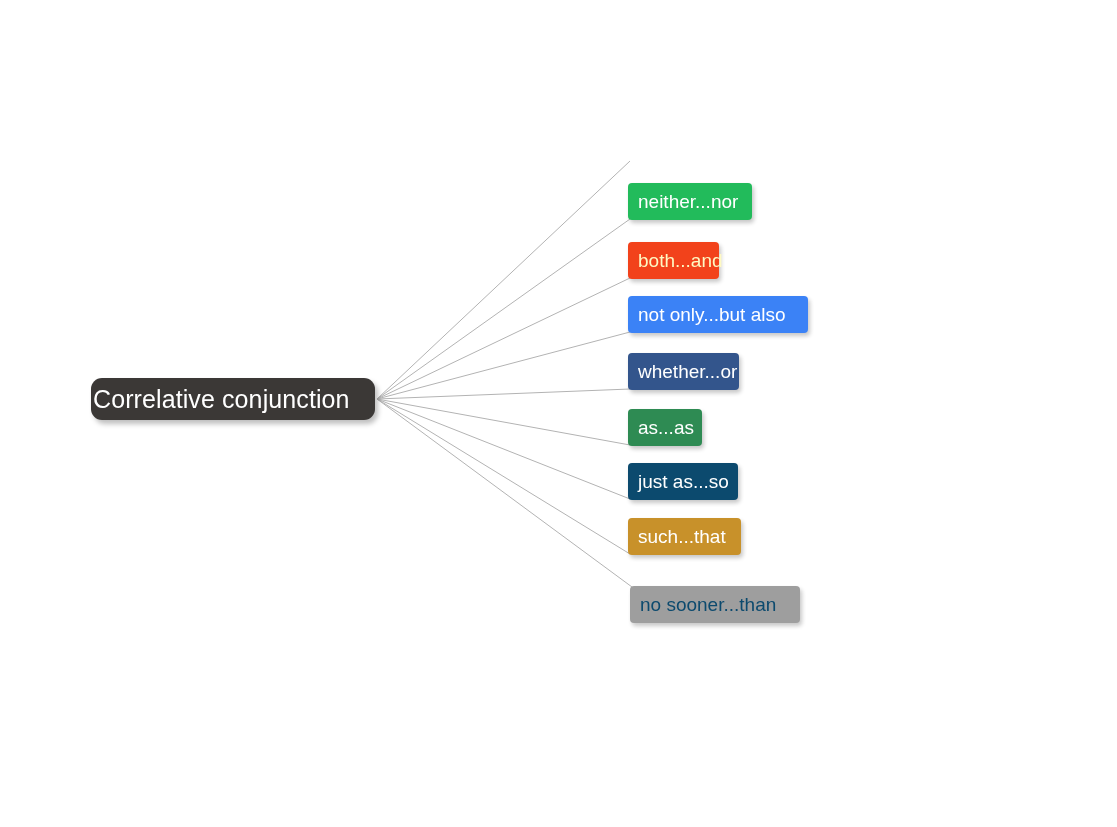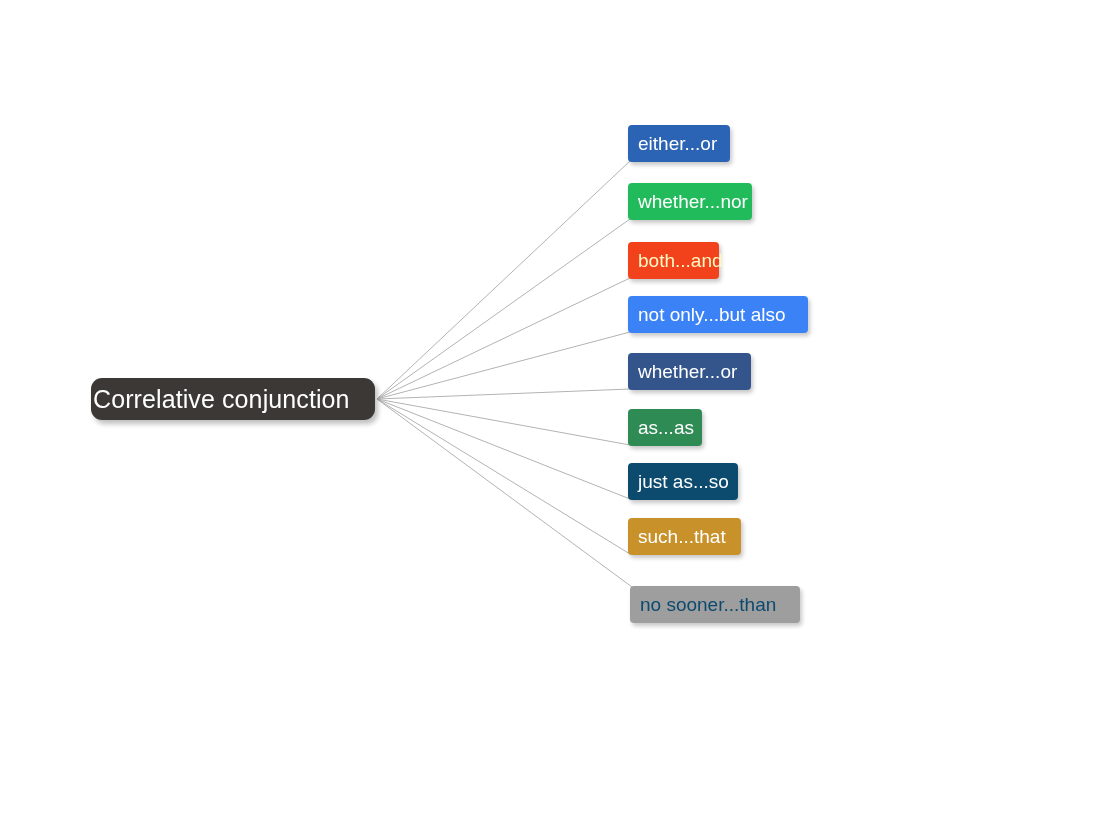--- a/index.html
+++ b/index.html
@@ -66,33 +66,30 @@
       <line x1="377" y1="399" x2="630" y2="445" stroke="#b3b3b3" stroke-width="1"></line>
       <line x1="377" y1="399" x2="630" y2="499" stroke="#b3b3b3" stroke-width="1"></line>
       <line x1="377" y1="399" x2="630" y2="554" stroke="#b3b3b3" stroke-width="1"></line>
       <line x1="377" y1="399" x2="632" y2="587" stroke="#b3b3b3" stroke-width="1"></line>
     </svg>
 
   <div class="node node-root" style="left: 91px; top: 378px; width: 284px; height: 42px; background: rgb(59, 56, 54); color: rgb(255, 255, 255);">
     <span class="node-label">Correlative conjunction</span>
   </div>
 
-  <div class="node node-child" style="left: 628px; top: 125px; width: 102px; height: 37px; background: rgb(43, 99, 181); color: rgb(255, 255, 255);">
-    <span class="node-label">either...or</span>
-  </div>
   <div class="node node-child" style="left: 628px; top: 183px; width: 124px; height: 37px; background: rgb(34, 187, 91); color: rgb(255, 255, 255);">
-    <span class="node-label">whether...nor</span>
+    <span class="node-label">neither...nor</span>
   </div>
   <div class="node node-child" style="left: 628px; top: 242px; width: 91px; height: 37px; background: rgb(242, 66, 27); color: #fef9c3;">
     <span class="node-label">both...and</span>
   </div>
   <div class="node node-child" style="left: 628px; top: 296px; width: 180px; height: 37px; background: #3b82f6; color: rgb(255, 255, 255);">
     <span class="node-label">not only...but also</span>
   </div>
-  <div class="node node-child" style="left: 628px; top: 353px; width: 123px; height: 37px; background: rgb(51, 85, 140); color: rgb(255, 255, 255);">
+  <div class="node node-child" style="left: 628px; top: 353px; width: 111px; height: 37px; background: rgb(51, 85, 140); color: rgb(255, 255, 255);">
     <span class="node-label">whether...or</span>
   </div>
   <div class="node node-child" style="left: 628px; top: 409px; width: 74px; height: 37px; background: rgb(46, 139, 83); color: rgb(255, 255, 255); text-align: right;">
     <span class="node-label">as...as</span>
   </div>
   <div class="node node-child" style="left: 628px; top: 463px; width: 110px; height: 37px; background: #0c4a6e; color: rgb(255, 255, 255);">
     <span class="node-label">just as...so</span>
   </div>
   <div class="node node-child" style="left: 628px; top: 518px; width: 113px; height: 37px; background: rgb(200, 145, 42); color: rgb(255, 255, 255);">
     <span class="node-label">such...that</span>

